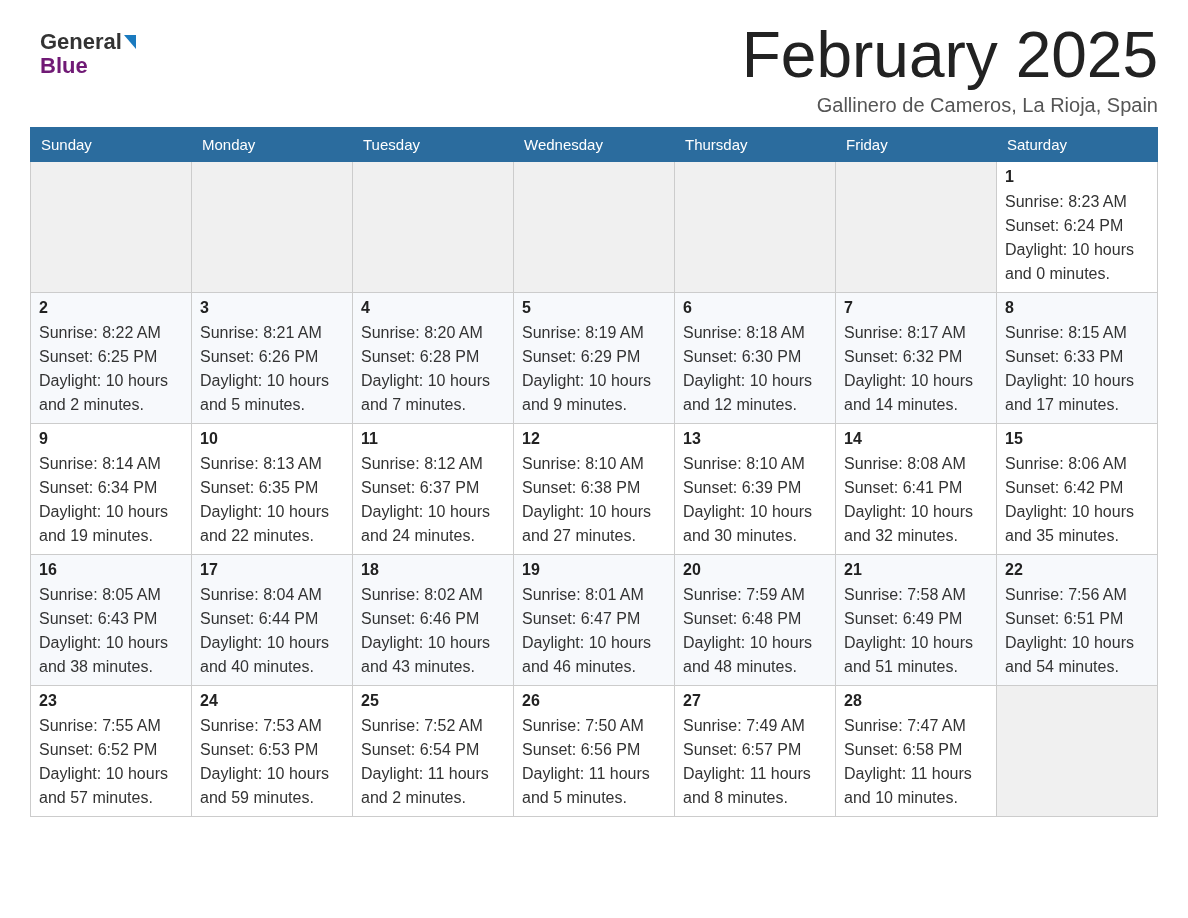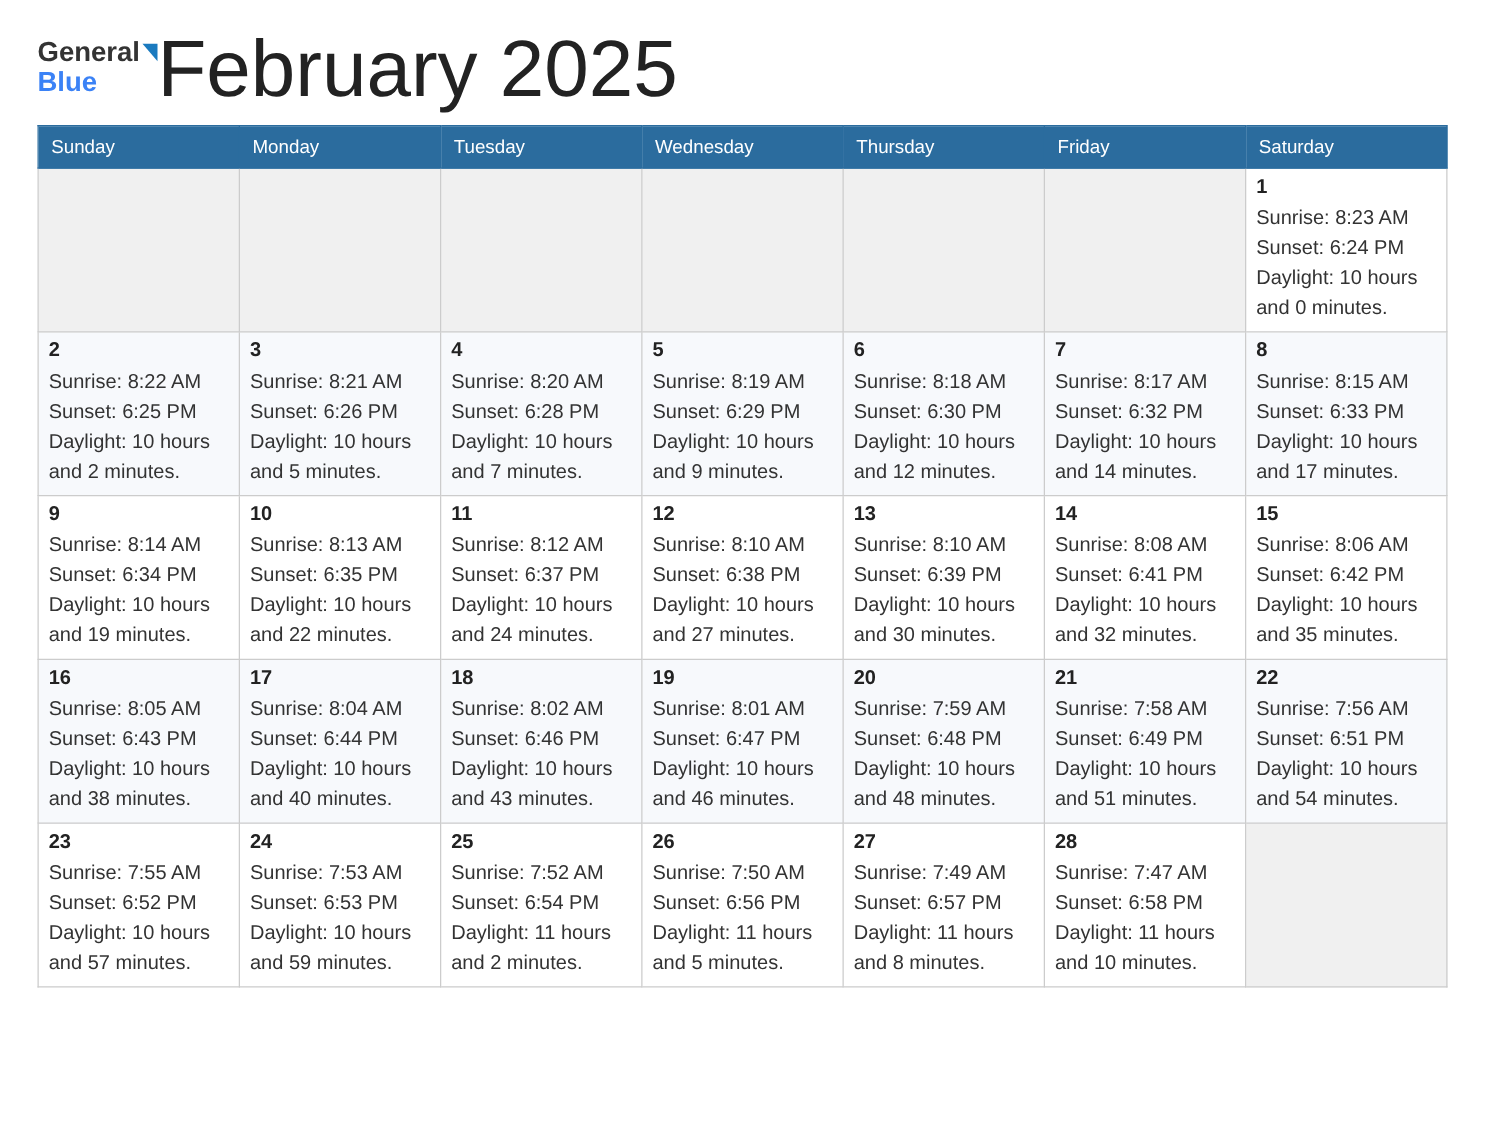--- a/index.html
+++ b/index.html
@@ -5,22 +5,24 @@
     * { margin: 0; padding: 0; box-sizing: border-box; }
     body {
       font-family: Arial, sans-serif;
       background: #fff;
       width: 1188px;
       min-height: 918px;
       padding: 20px 30px;
     }
     .header {
       display: flex;
+      justify-content: space-between;
       align-items: flex-start;
       margin-bottom: 10px;
+      margin-left: 10px;
     }
     .logo {
       display: flex;
       flex-direction: column;
       align-items: flex-start;
       margin-top: 10px;
     }
     .logo-text {
       font-size: 22px;
       font-weight: bold;
@@ -100,24 +102,25 @@
   </style>
 </head>
 <body>
 
 <div class="header">
   <div class="logo">
     <div class="logo-line1">
       <span class="logo-text">General</span>
       <span class="logo-arrow"></span>
     </div>
-    <span class="logo-text" style="color:#3b82f6;">Blue</span>
+    <span class="logo-text" style="color:#701a75;">Blue</span>
   </div>
   <div class="title-block">
     <div class="calendar-title">February 2025</div>
+    <div class="calendar-subtitle">Gallinero de Cameros, La Rioja, Spain</div>
   </div>
 </div>
 
 <table class="calendar">
   <thead>
     <tr>
       <th>Sunday</th>
       <th>Monday</th>
       <th>Tuesday</th>
       <th>Wednesday</th>

